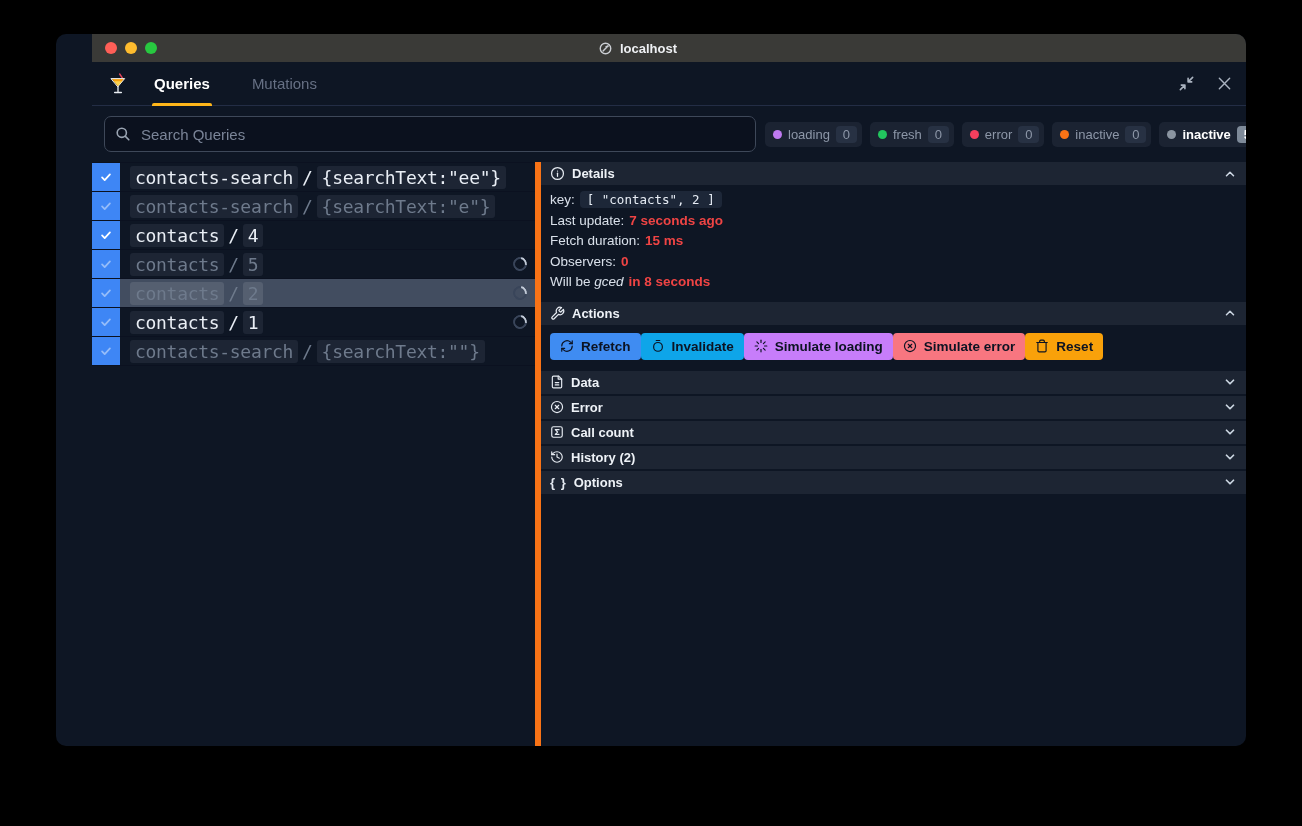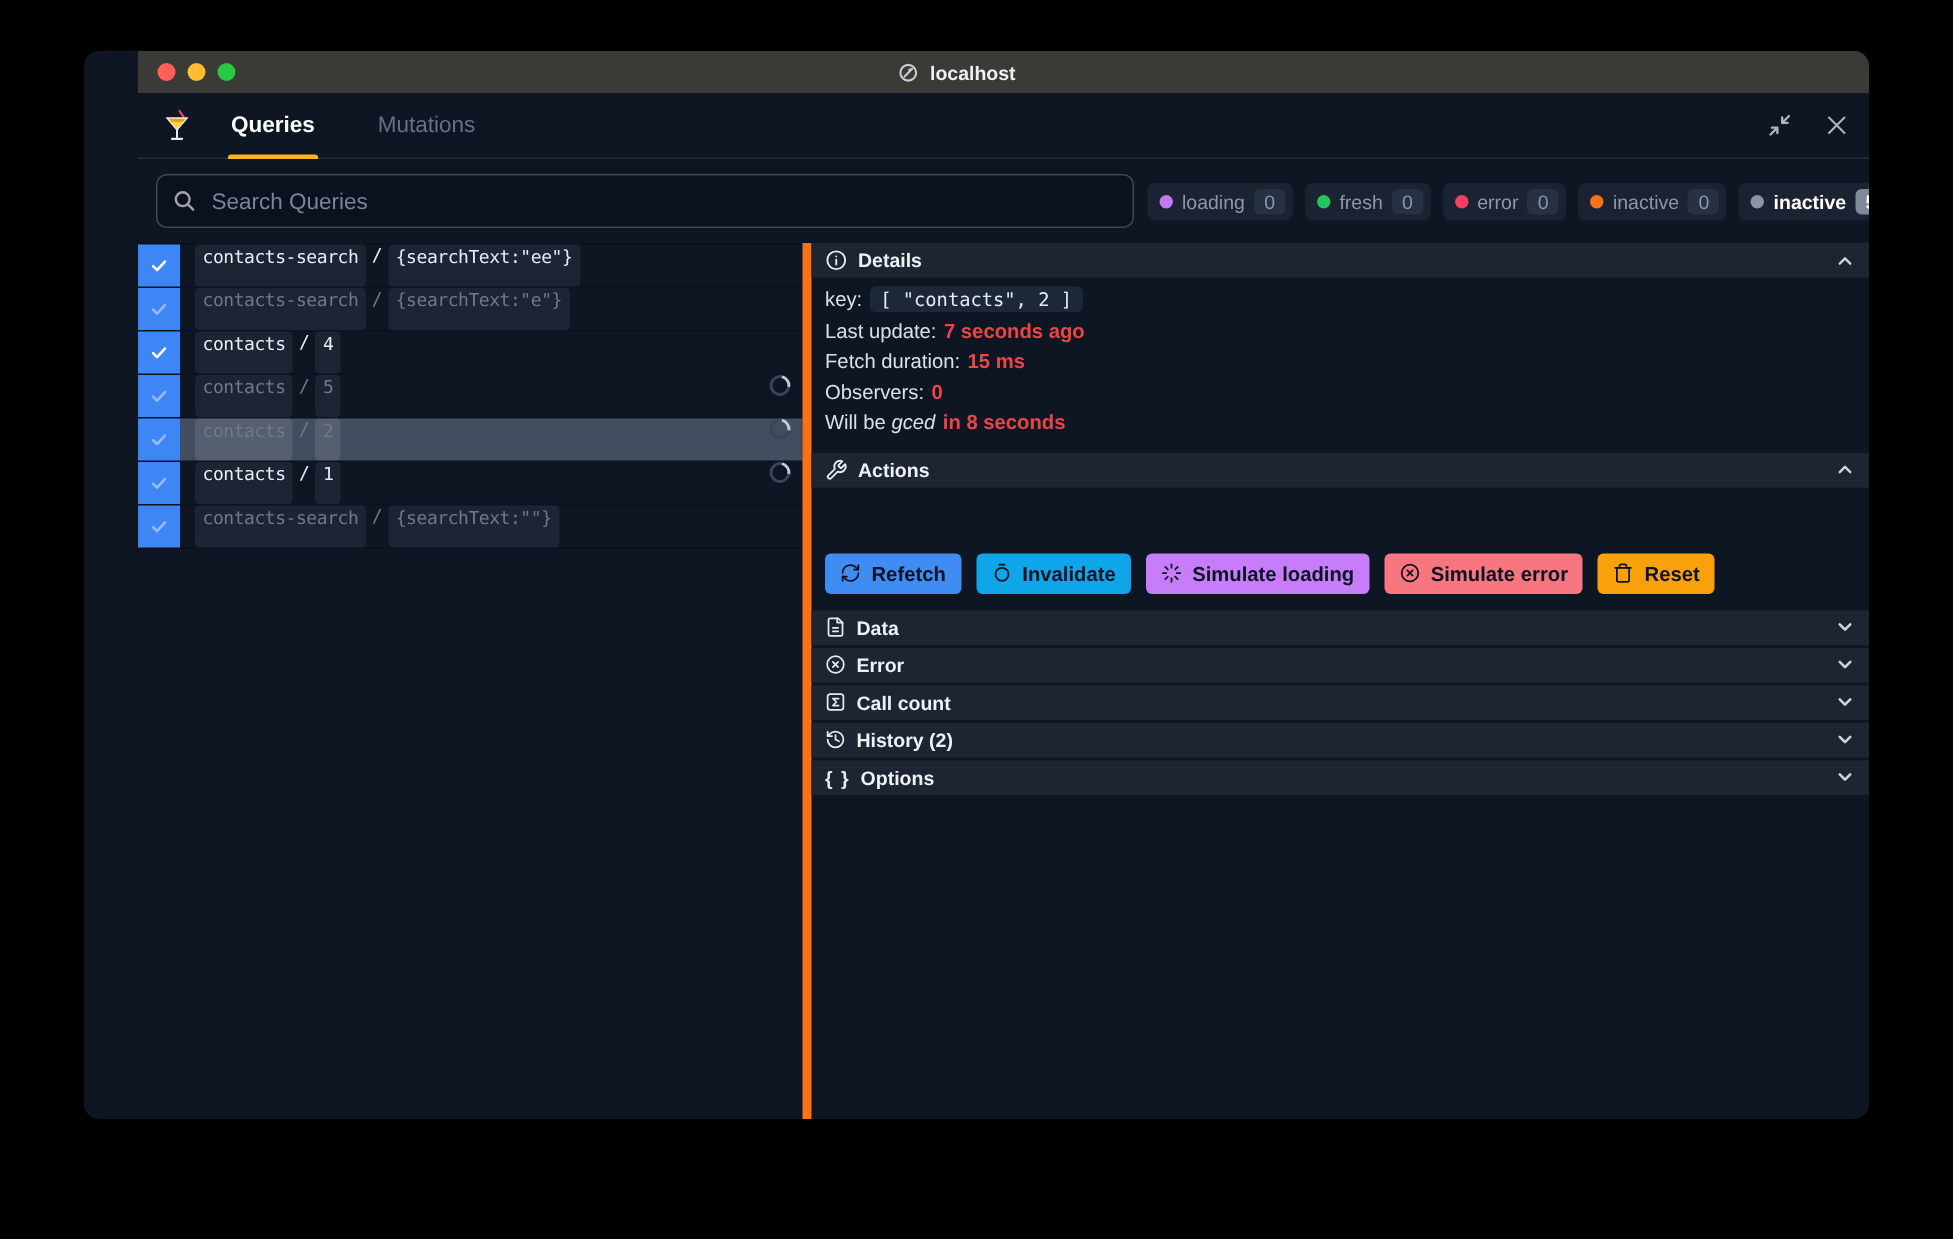--- a/index.html
+++ b/index.html
@@ -54,22 +54,22 @@
   .main { flex:1; display:flex; min-height:0; }
   .left { width:443px; flex:0 0 443px; border-top:1px solid #0b1120; }
   .right { flex:1; border-left:6px solid #f97316; display:flex; flex-direction:column; }
 
   
   .qrow { height:29px; display:flex; align-items:stretch; border-bottom:1px solid #0b1120;
           cursor:pointer; }
   .qcheck { width:28px; flex:0 0 28px; background:#3e86f5; display:flex; align-items:center;
             justify-content:center; color:#fff; }
   .qcheck.faded { color:rgba(255,255,255,0.45); }
-  .qbody { flex:1; display:flex; padding:0 8px 0 10px;
-           font-family:"DejaVu Sans Mono", monospace; font-size:12px; letter-spacing:-0.3px; }
+  .qbody { flex:1; display:flex; align-items:center; padding:0 8px 0 10px;
+           font-family:"DejaVu Sans Mono", monospace; font-size:18px; letter-spacing:-0.3px; }
   .qrow .chip { background:#1d2534; border-radius:3px; padding:1px 5px; }
   .qrow .sep { padding:0 4px; }
   .qrow.bright .qbody { color:#e9eef5; }
   .qrow.dim .qbody { color:#6e7a8c; }
   .qrow.selected .qbody { background:#424d60; }
   .qrow.selected .chip { background:rgba(255,255,255,0.10); }
   .spinner { margin-left:auto; width:14px; height:14px; border-radius:50%;
              border:2.5px solid #39455a; border-top-color:#c2cbd8; transform:rotate(55deg); }
 
   
@@ -80,21 +80,21 @@
   .sec-head.gap { margin-top:2px; }
   .braces { font-size:13px; font-weight:700; color:#e6ebf2; letter-spacing:1px; }
 
   .details-body { padding:5px 9px 9px; font-size:13.5px; color:#d9e0ea; }
   .details-body .drow { line-height:20.5px; }
   .details-body .val { font-weight:700; color:#ef4444; margin-left:5px; }
   .key-chip { font-family:"DejaVu Sans Mono", monospace; font-size:12.5px; background:#1d2738;
               border-radius:4px; padding:1px 7px; color:#e6ecf4; margin-left:5px; }
   .gced { font-style:italic; }
 
-  .actions-body { padding:8px 9px 9px; display:flex; gap:10px;margin-top:36px; }
+  .actions-body { padding:8px 9px 9px; display:flex; gap:0; }
   .abtn { height:27px; border-radius:4px; display:flex; align-items:center; gap:7px;
           padding:0 10px; font-size:13.5px; font-weight:600; color:#0c1322; border:none;
           font-family:"Liberation Sans", sans-serif; cursor:pointer; }
   .abtn .bic { display:flex; color:#0c1322; }
 
   svg { display:block; }
 </style>
 </head>
 <body>
 

